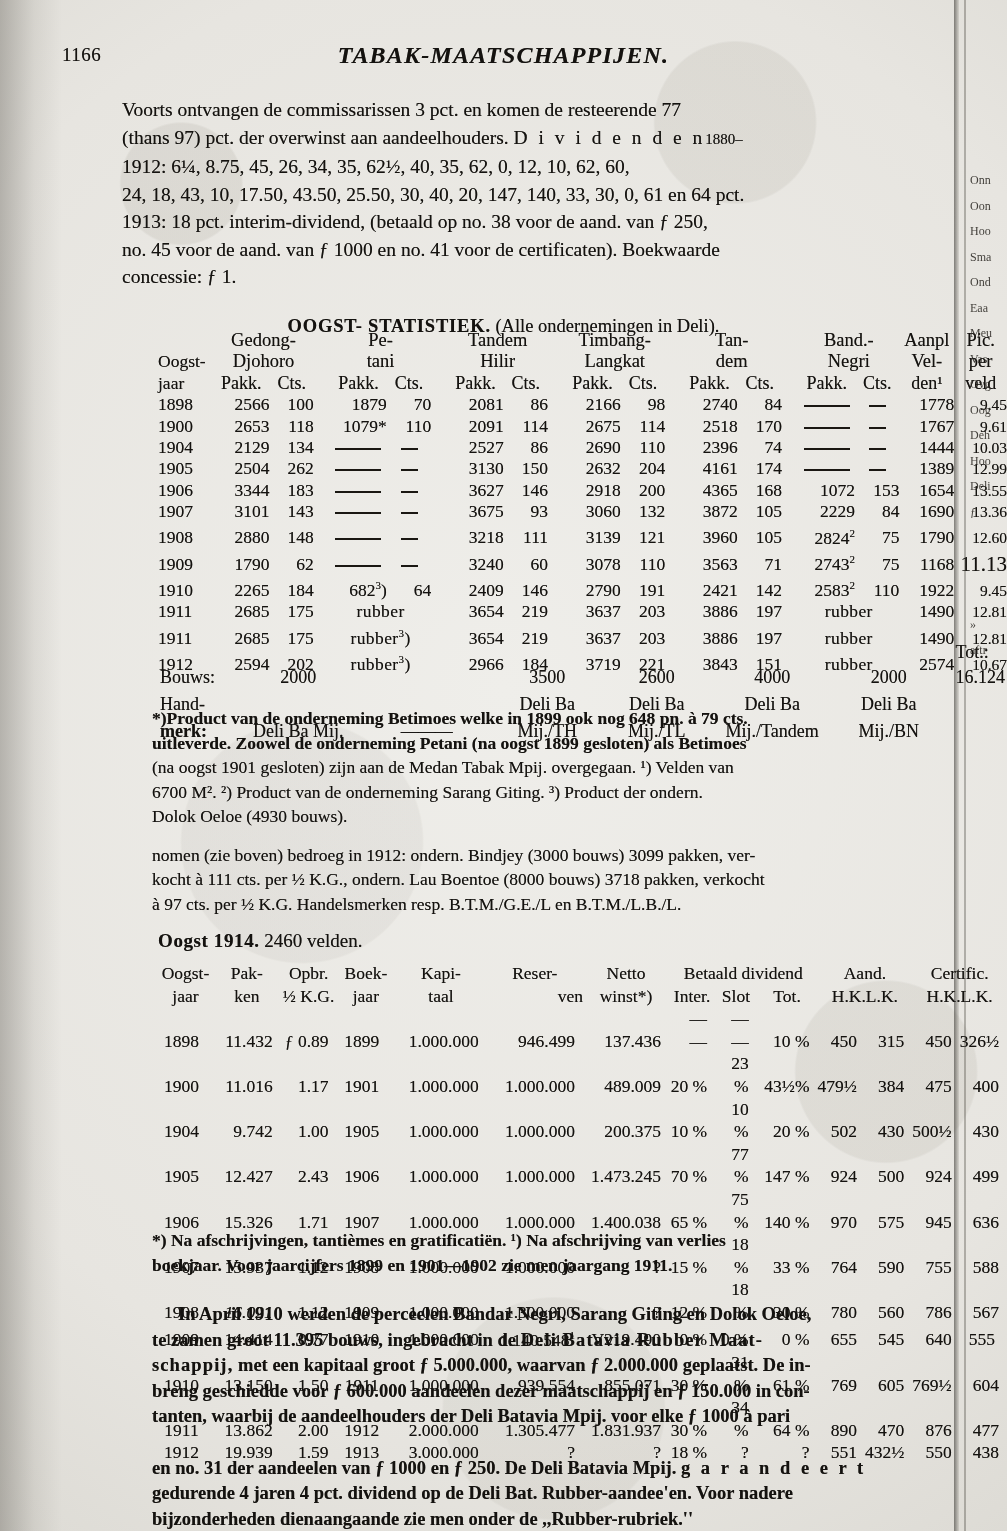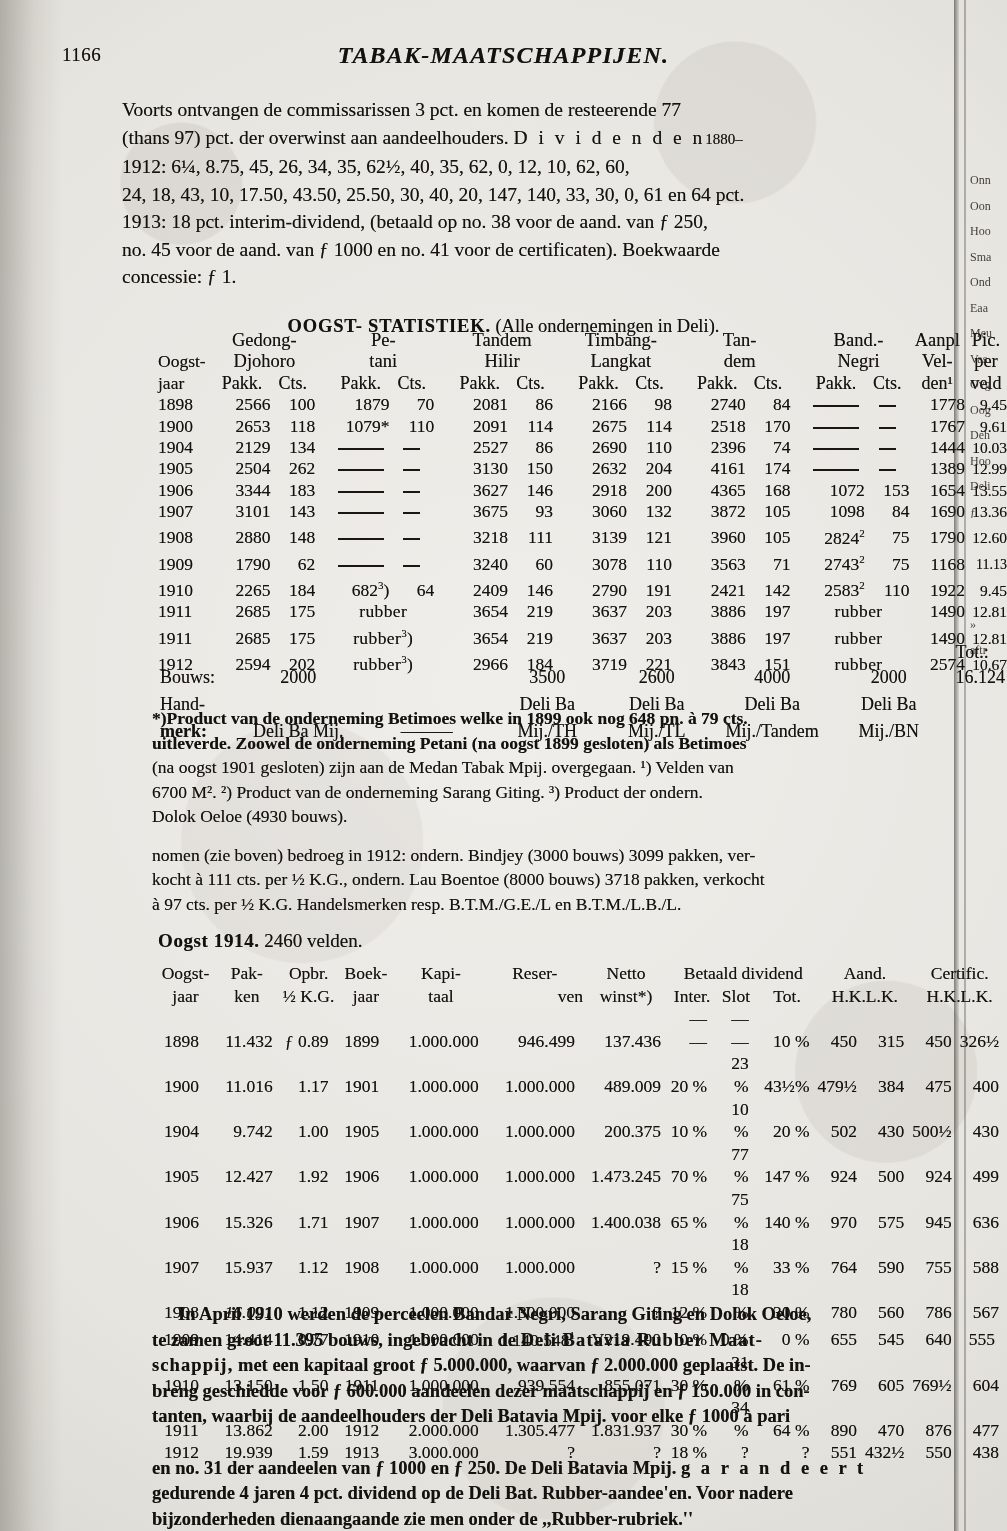--- a/index.html
+++ b/index.html
@@ -289,21 +289,21 @@
             <td class="gap"></td>
             <td class="num pk">3675</td>
             <td class="num ct">93</td>
             <td class="gap"></td>
             <td class="num pk">3060</td>
             <td class="num ct">132</td>
             <td class="gap"></td>
             <td class="num pk">3872</td>
             <td class="num ct">105</td>
             <td class="gap"></td>
-            <td class="num pk">1098</td>
+            <td class="num pk">2229</td>
             <td class="num ct">84</td>
             <td class="num">1690</td>
             <td class="num" style="font-size: 15.5px; padding-left: 6px;">13.36</td>
           </tr>
           <tr>
             <td class="yr">1908</td>
             <td class="num pk">2880</td>
             <td class="num ct">148</td>
             <td class="gap"></td>
             <td class="num pk" style="text-align: center;"><span class="dash"></span></td>
@@ -336,21 +336,21 @@
             <td class="gap"></td>
             <td class="num pk">3078</td>
             <td class="num ct">110</td>
             <td class="gap"></td>
             <td class="num pk">3563</td>
             <td class="num ct">71</td>
             <td class="gap"></td>
             <td class="num pk">2743<sup>2</sup></td>
             <td class="num ct">75</td>
             <td class="num">1168</td>
-            <td class="num" style="font-size: 14px; padding-left: 6px;">11.13</td>
+            <td class="num" style="font-size: 21px; padding-left: 6px;">11.13</td>
           </tr>
           <tr>
             <td class="yr">1910</td>
             <td class="num pk">2265</td>
             <td class="num ct">184</td>
             <td class="gap"></td>
             <td class="num pk">682<sup>3</sup>)</td>
             <td class="num ct">64</td>
             <td class="gap"></td>
             <td class="num pk">2409</td>
@@ -558,21 +558,21 @@
             <td class="r" style="padding-right: 8px;">10 %</td>
             <td class="r" style="padding-right: 8px;">20 %</td>
             <td class="r" style="padding-right: 8px;">502</td>
             <td class="r" style="padding-right: 8px;">430</td>
             <td class="r" style="padding-right: 8px;">500½</td>
             <td class="r" style="padding-right: 8px;">430</td>
           </tr>
           <tr>
             <td class="c" style="padding-right: 8px;">1905</td>
             <td class="r" style="padding-right: 8px;">12.427</td>
-            <td class="r" style="padding-right: 8px;">1.92</td>
+            <td class="r" style="padding-right: 8px;">2.43</td>
             <td class="c" style="padding-right: 8px;">1906</td>
             <td class="r" style="padding-right: 8px;">1.000.000</td>
             <td class="r" style="padding-right: 8px;">1.000.000</td>
             <td class="r" style="padding-right: 8px;">1.473.245</td>
             <td class="r" style="padding-right: 8px;">70 %</td>
             <td class="r" style="padding-right: 8px;">77 %</td>
             <td class="r" style="padding-right: 8px;">147 %</td>
             <td class="r" style="padding-right: 8px;">924</td>
             <td class="r" style="padding-right: 8px;">500</td>
             <td class="r" style="padding-right: 8px;">924</td>
@@ -686,20 +686,24 @@
             <td class="r" style="padding-right: 8px;">?</td>
             <td class="r" style="padding-right: 8px;">?</td>
             <td class="r" style="padding-right: 8px;">551</td>
             <td class="r" style="padding-right: 8px;">432½</td>
             <td class="r" style="padding-right: 8px;">550</td>
             <td class="r" style="padding-right: 8px;">438</td>
           </tr>
         </tbody>
   </table>
 
+  <div class="fn blur" style="left:152px;top:1228px;width:800px;">
+    <span style="font-weight:bold;">*) Na afschrijvingen, tantièmes en gratificatiën.  ¹) Na afschrijving van verlies</span><br>
+    <span style="font-weight:bold;">boekjaar.  Voor jaarcijfers 1899 en 1901—1902 zie men jaargang 1911.</span>
+  </div>
 
   <div class="para blur" style="left:152px;top:1302px;width:800px;font-size:18.5px;line-height:25.6px;font-weight:bold;">
     <span style="margin-left:26px;">In April 1910 werden de perceelen Bandar Negri, Sarang Giting en Dolok Oeloe,</span><br>
     <span>te zamen groot 11.395 bouws, ingebracht in de </span><span style="letter-spacing:1.1px;">Deli Batavia Rubber Maat-</span><br>
     <span style="letter-spacing:1.1px;">schappij,</span><span> met een kapitaal groot ƒ 5.000.000, waarvan ƒ 2.000.000 geplaatst. De in-</span><br>
     <span>breng geschiedde voor ƒ 600.000 aandeelen dezer maatschappij en ƒ 150.000 in con-</span><br>
     <span>tanten, waarbij de aandeelhouders der Deli Batavia Mpij. voor elke ƒ 1000 à pari</span><br>
     <br>
     <span>en no. 31 der aandeelen van ƒ 1000 en ƒ 250. De Deli Batavia Mpij. </span><span class="sp">g a r a n d e e r t</span><br>
     <span>gedurende 4 jaren 4 pct. dividend op de Deli Bat. Rubber-aandee'en. Voor nadere</span><br>

